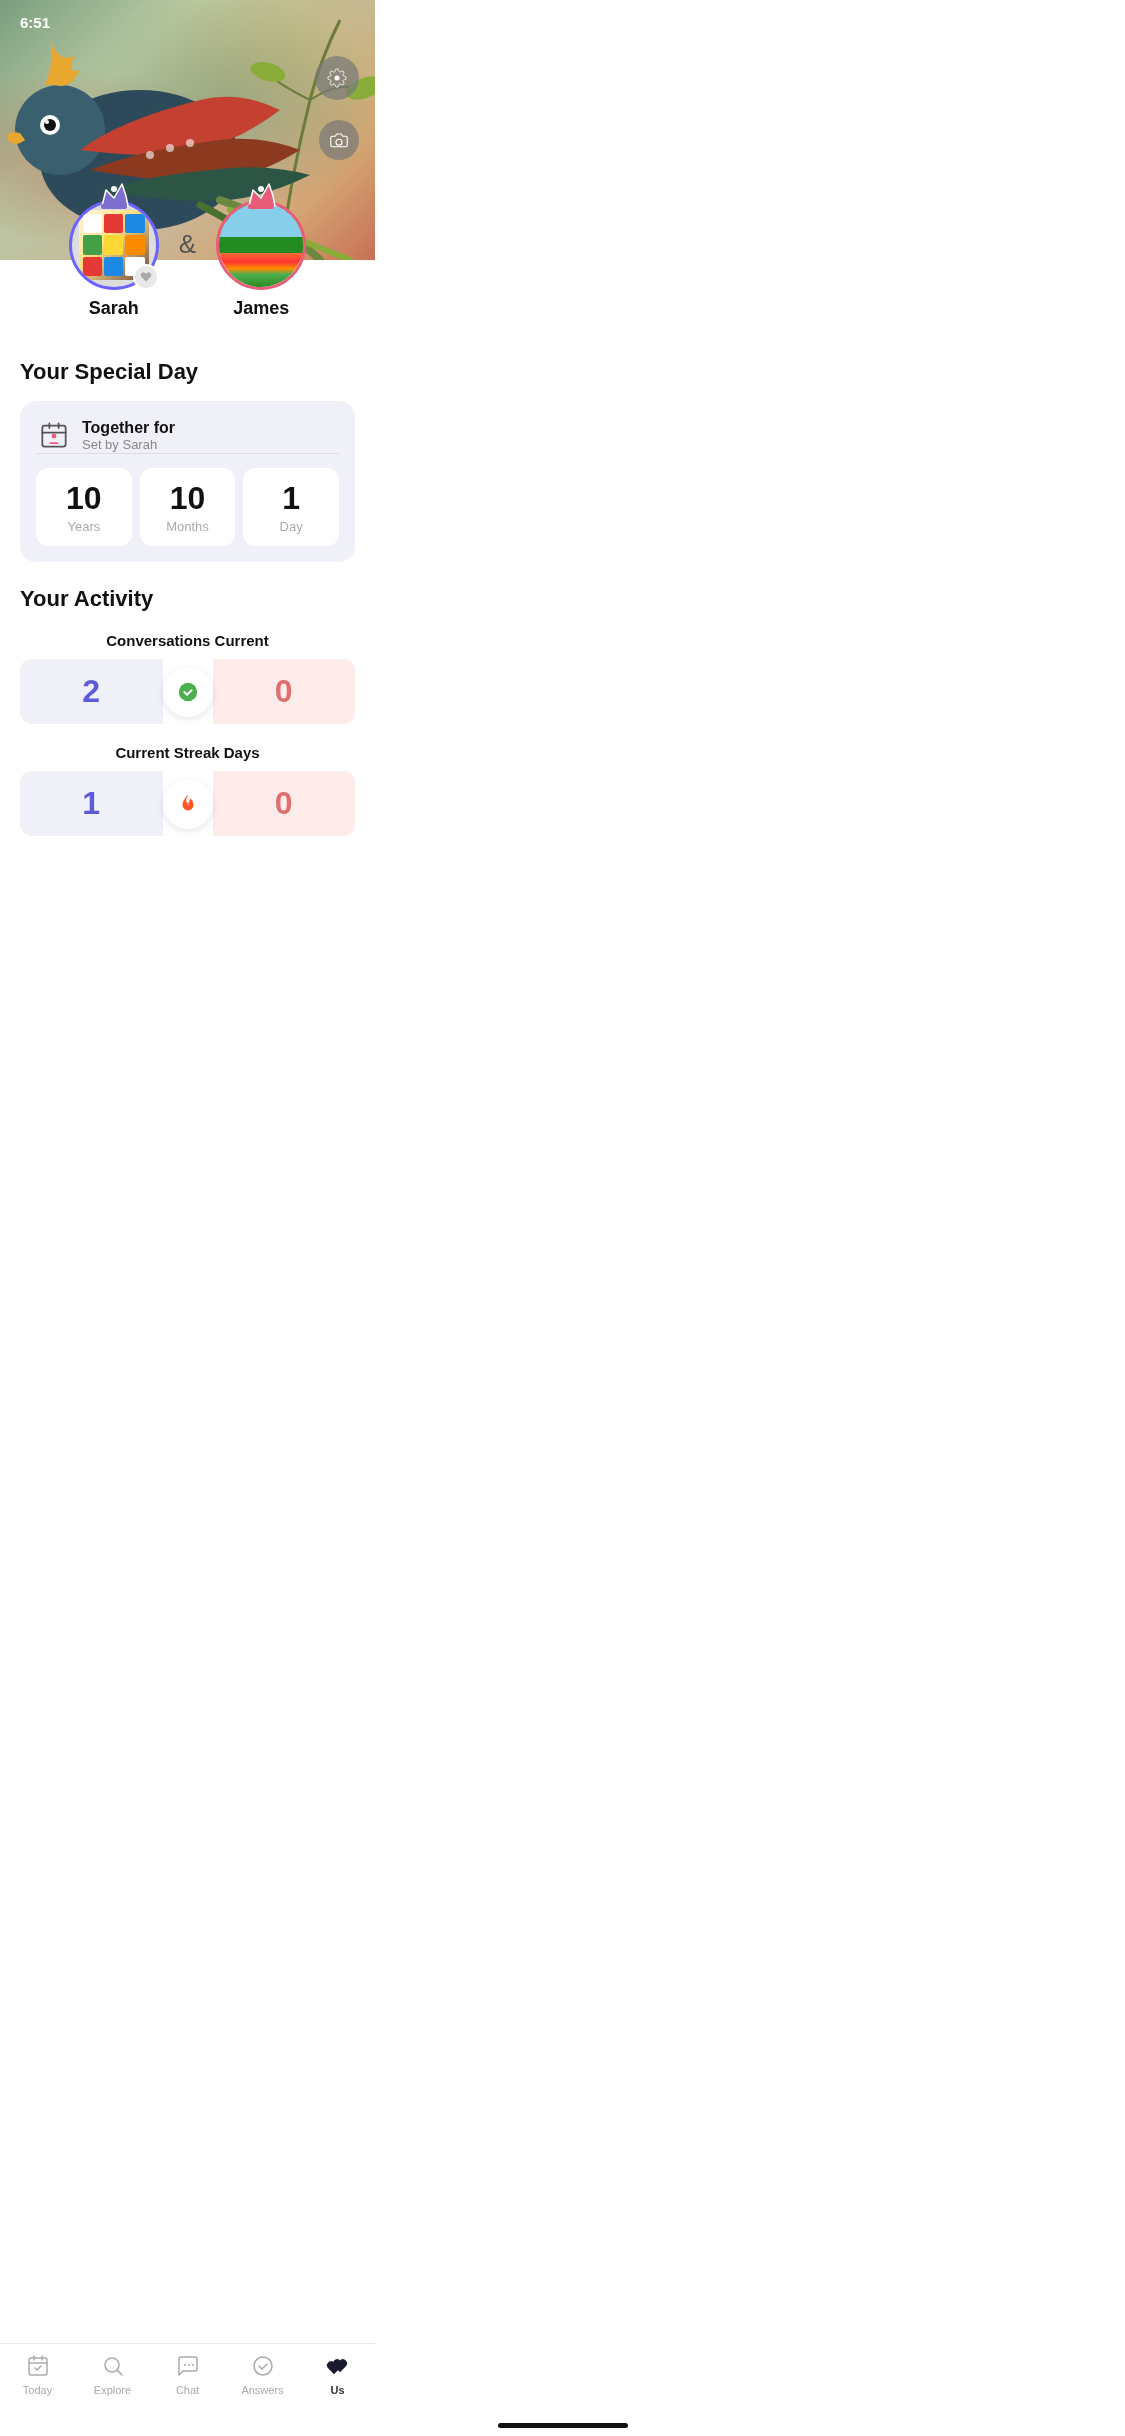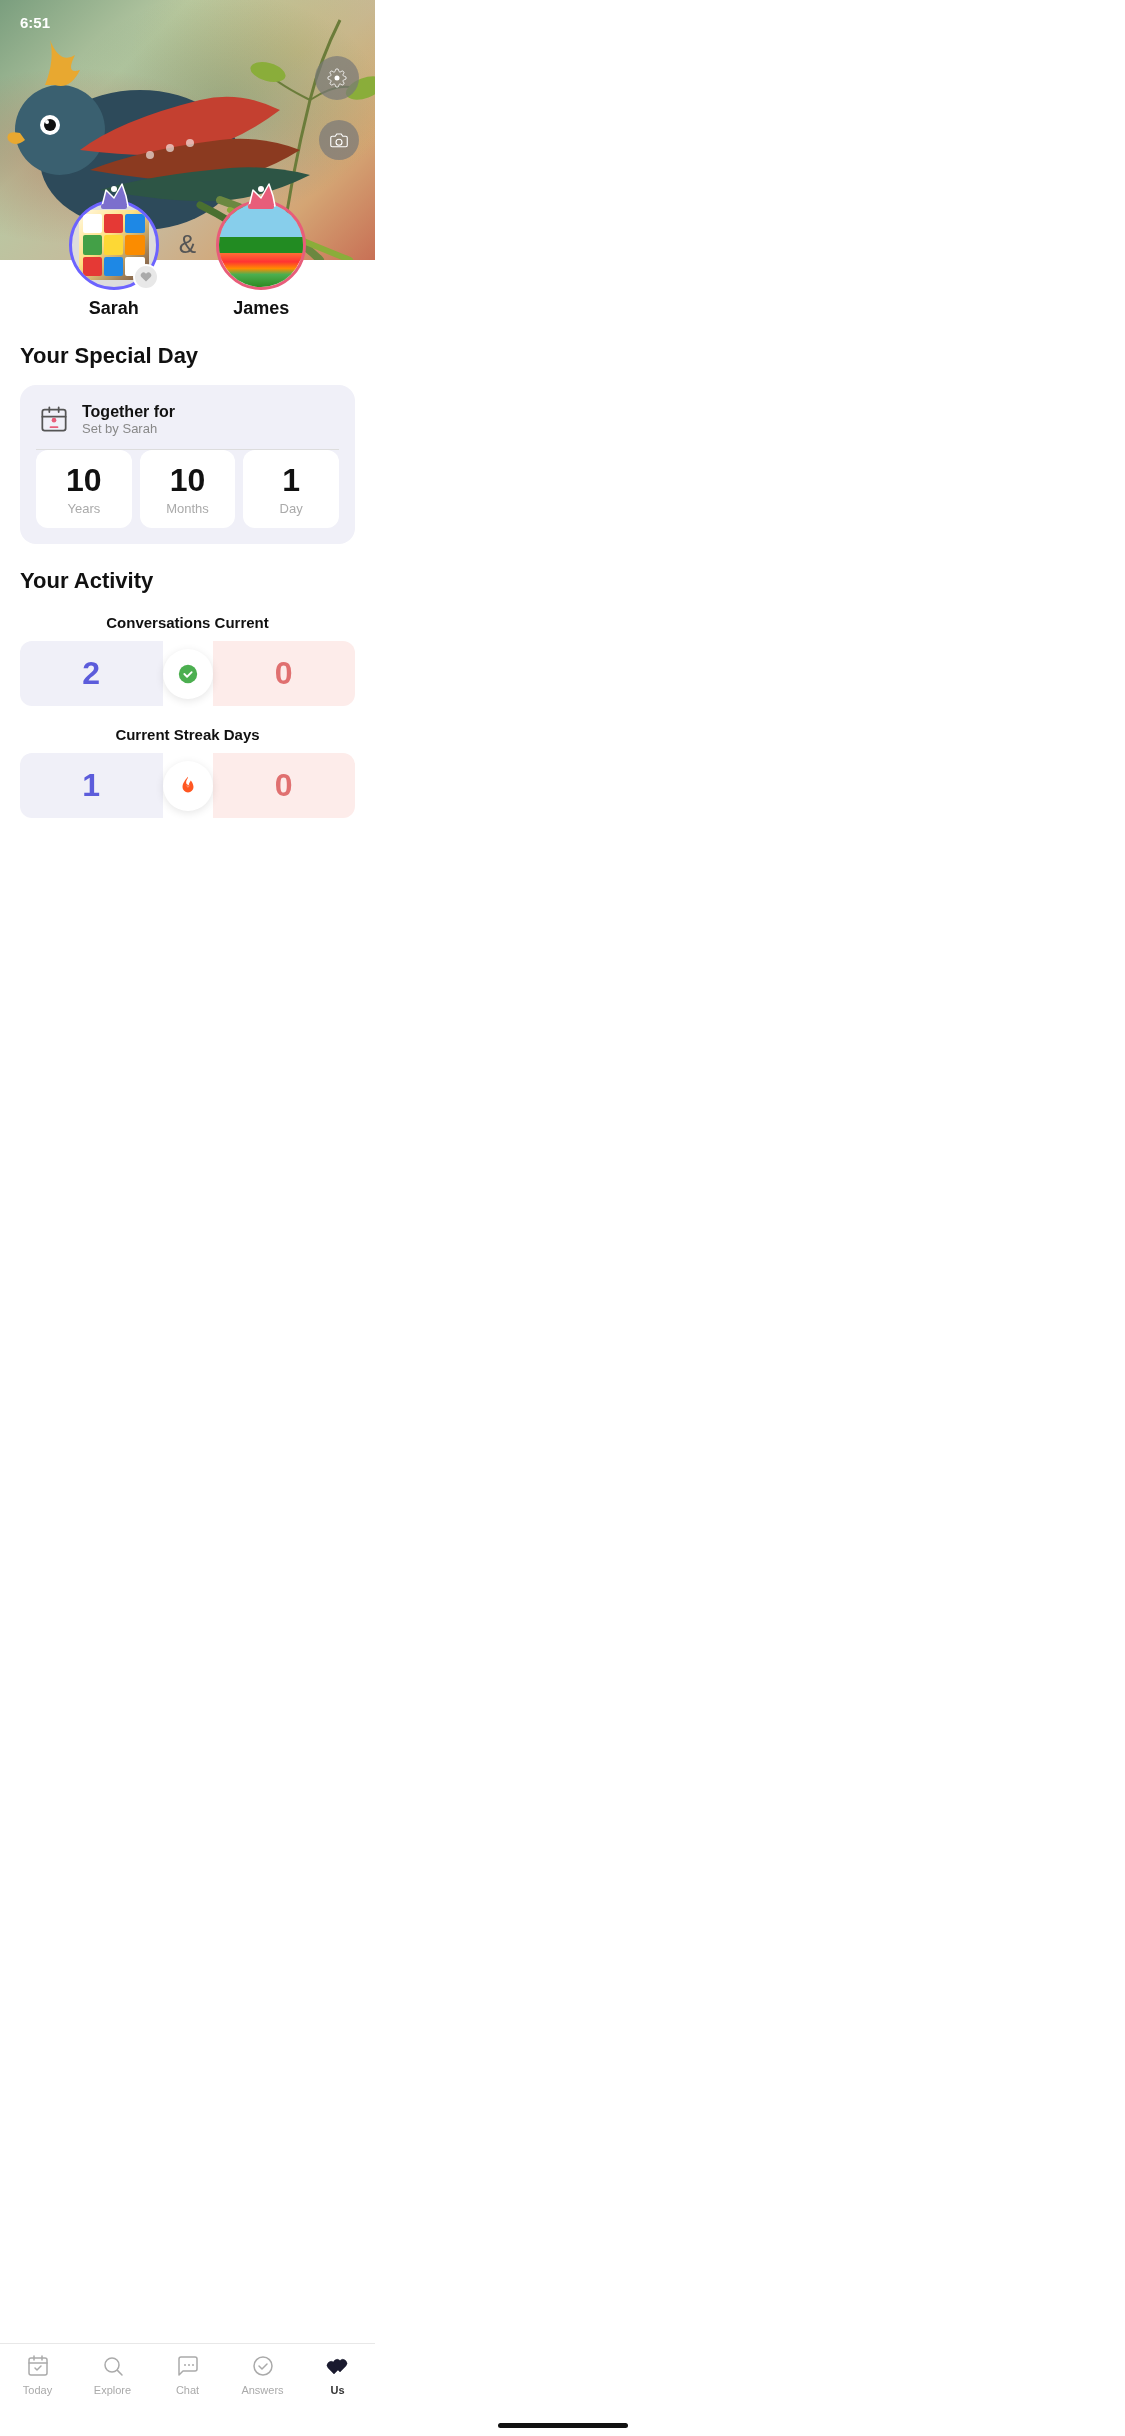--- a/index.html
+++ b/index.html
@@ -181,37 +181,38 @@
     .content {
       padding: 24px 20px 0;
       background: #fff;
     }
 
     .section-title {
       font-size: 22px;
       font-weight: 600;
       color: #111;
       margin-bottom: 16px;
+      margin-top: 16px;
     }
 
     
     .special-day-card {
       background: #f0f0f8;
       border-radius: 16px;
       padding: 16px;
       margin-bottom: 24px;
       width: 100%;
       overflow: hidden;
     }
 
     .card-header {
       display: flex;
       align-items: center;
       gap: 10px;
-      padding-bottom: 12px;
+      margin-bottom: 14px;
       border-bottom: 1px solid #ddd;
     }
 
     .calendar-icon-wrap {
       width: 36px;
       height: 36px;
       display: flex;
       align-items: center;
       justify-content: center;
       font-size: 22px;

